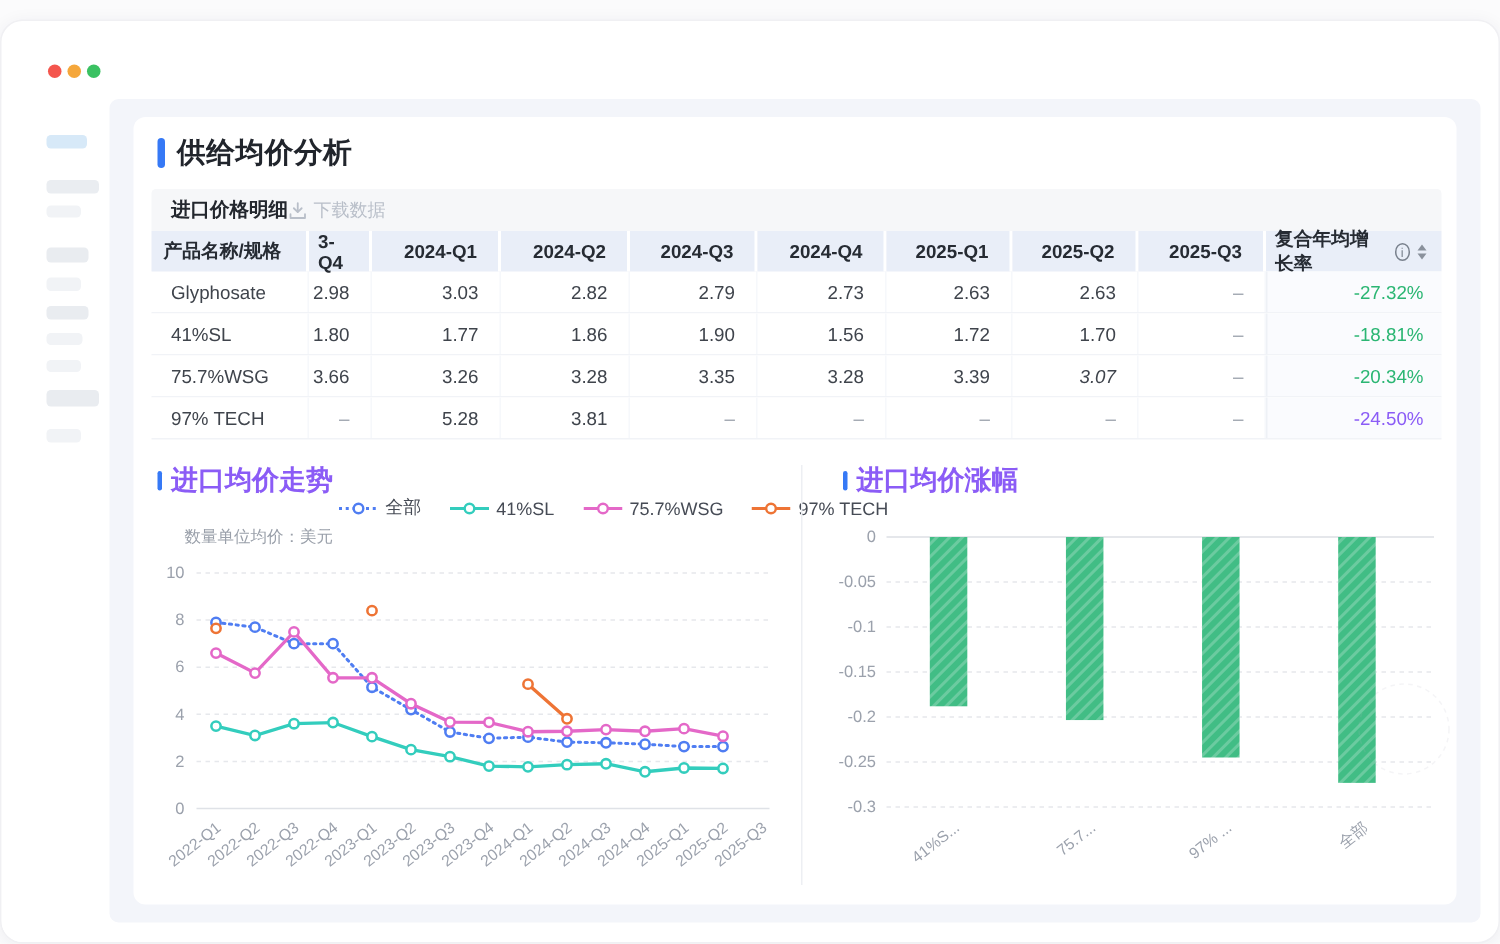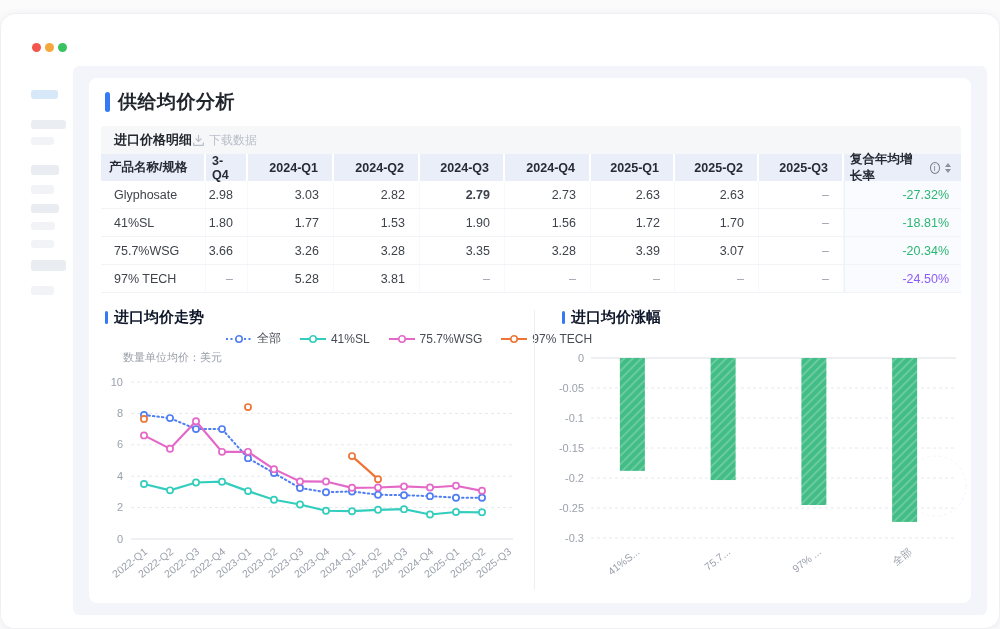--- a/index.html
+++ b/index.html
@@ -37,21 +37,21 @@
   .td.cagr { border-left:1px solid #eef1f6; background:#fafbfe; border-right:none; padding-right:12px; }
   .info { display:inline-flex; align-items:center; justify-content:center; width:12px; height:12px; border:1px solid #79818d; border-radius:50%; font-size:8.5px; color:#79818d; margin-left:6px; font-style:normal; font-weight:400; }
   .sort { display:inline-flex; flex-direction:column; gap:2px; margin-left:5px; }
   .sort i { display:block; width:0; height:0; border-left:3.5px solid transparent; border-right:3.5px solid transparent; }
   .sort .up { border-bottom:4px solid #8a919c; }
   .sort .dn { border-top:4px solid #8a919c; }
 
   
   .chart-title { position:absolute; display:flex; align-items:center; }
   .chart-title .bar { width:3px; height:13px; border-radius:1.5px; margin-right:6px; }
-  .chart-title span { font-size:15px; font-weight:700; color:#0f172a; }
+  .chart-title span { font-size:18px; font-weight:700; color:#8b5cf6; }
   #legend { position:absolute; left:120px; top:252px; width:400px; display:flex; justify-content:center; gap:19px; }
   .lg-item { display:flex; align-items:center; gap:5px; cursor:pointer; }
   .lg-item span { font-size:12px; color:#464b55; }
   #subtitle { position:absolute; left:34px; top:272px; font-size:11px; color:#9aa0aa; }
   #divider { position:absolute; left:445px; top:232px; width:1px; height:280px; background:#edeff3; }
   .svghost { position:absolute; }
 </style>
 </head>
 <body>
 
@@ -128,48 +128,48 @@
                   <i class="up"></i>
                   <i class="dn"></i>
                 </span>
               </div>
             </div>
             <div class="trow">
               <div class="td" style="width: 105px;">Glyphosate</div>
               <div class="td" style="width: 42px;">2.98</div>
               <div class="td" style="width: 86px;">3.03</div>
               <div class="td" style="width: 86px;">2.82</div>
-              <div class="td" style="width: 85px; font-weight: bold;">2.79</div>
+              <div class="td" style="width: 85px;">2.79</div>
               <div class="td" style="width: 86px;">2.73</div>
               <div class="td" style="width: 84px;">2.63</div>
               <div class="td" style="width: 84px;">2.63</div>
               <div class="td dash" style="width: 85px;">–</div>
               <div class="td cagr" style="width: 117px; color: rgb(43, 182, 115);">-27.32%</div>
             </div>
             <div class="trow">
               <div class="td" style="width: 105px;">41%SL</div>
               <div class="td" style="width: 42px;">1.80</div>
               <div class="td" style="width: 86px;">1.77</div>
-              <div class="td" style="width: 86px;">1.53</div>
+              <div class="td" style="width: 86px;">1.86</div>
               <div class="td" style="width: 85px;">1.90</div>
               <div class="td" style="width: 86px;">1.56</div>
               <div class="td" style="width: 84px;">1.72</div>
               <div class="td" style="width: 84px;">1.70</div>
               <div class="td dash" style="width: 85px;">–</div>
               <div class="td cagr" style="width: 117px; color: rgb(43, 182, 115);">-18.81%</div>
             </div>
             <div class="trow">
               <div class="td" style="width: 105px;">75.7%WSG</div>
               <div class="td" style="width: 42px;">3.66</div>
               <div class="td" style="width: 86px;">3.26</div>
               <div class="td" style="width: 86px;">3.28</div>
               <div class="td" style="width: 85px;">3.35</div>
               <div class="td" style="width: 86px;">3.28</div>
               <div class="td" style="width: 84px;">3.39</div>
-              <div class="td" style="width: 84px;">3.07</div>
+              <div class="td" style="width: 84px; font-style: italic;">3.07</div>
               <div class="td dash" style="width: 85px;">–</div>
               <div class="td cagr" style="width: 117px; color: rgb(43, 182, 115);">-20.34%</div>
             </div>
             <div class="trow">
               <div class="td" style="width: 105px;">97% TECH</div>
               <div class="td dash" style="width: 42px;">–</div>
               <div class="td" style="width: 86px;">5.28</div>
               <div class="td" style="width: 86px;">3.81</div>
               <div class="td dash" style="width: 85px;">–</div>
               <div class="td dash" style="width: 86px;">–</div>

